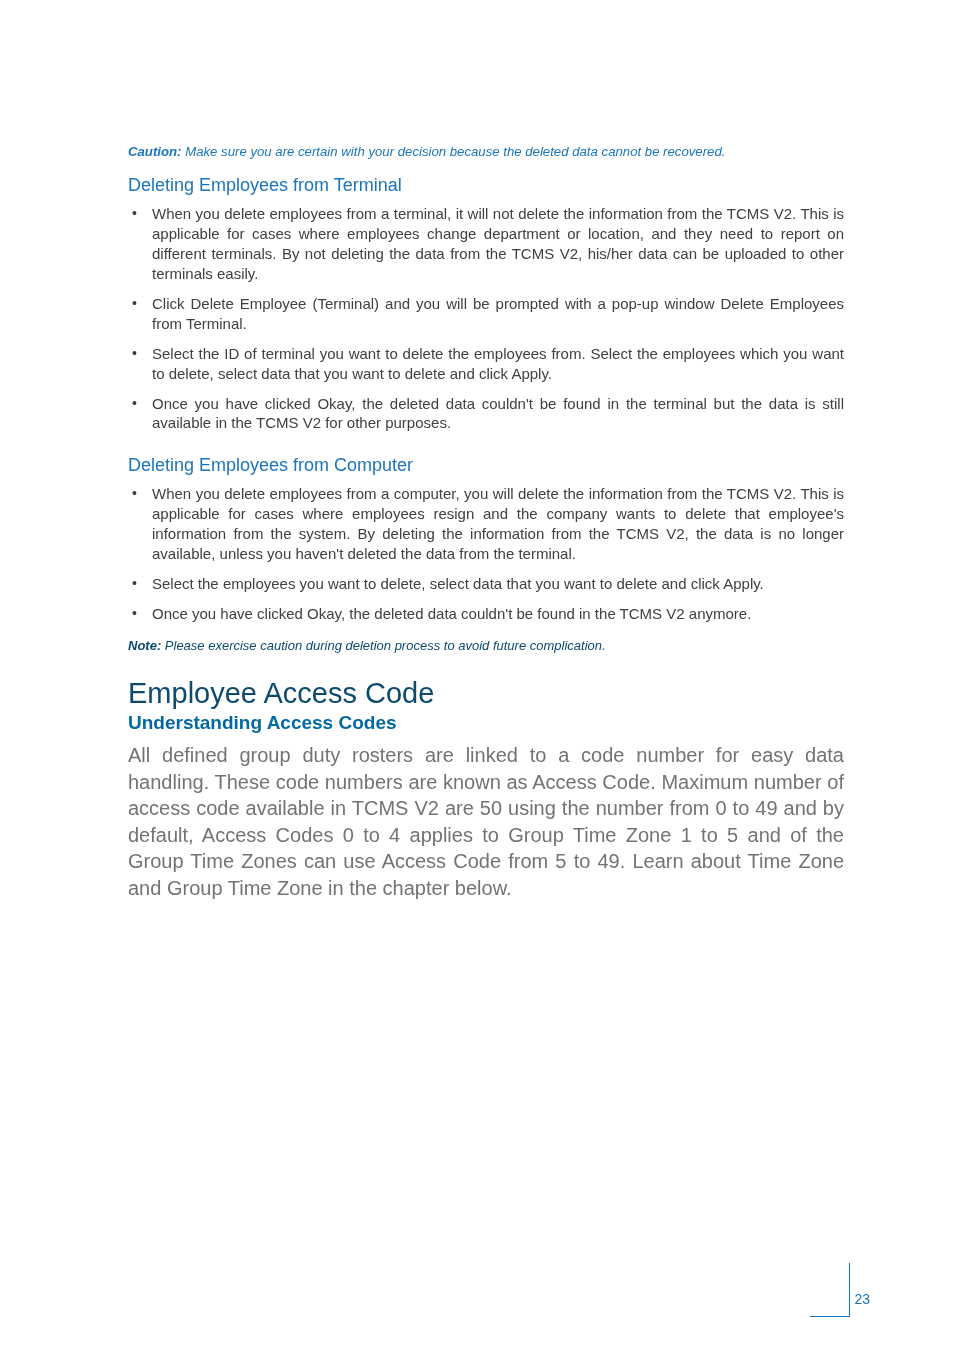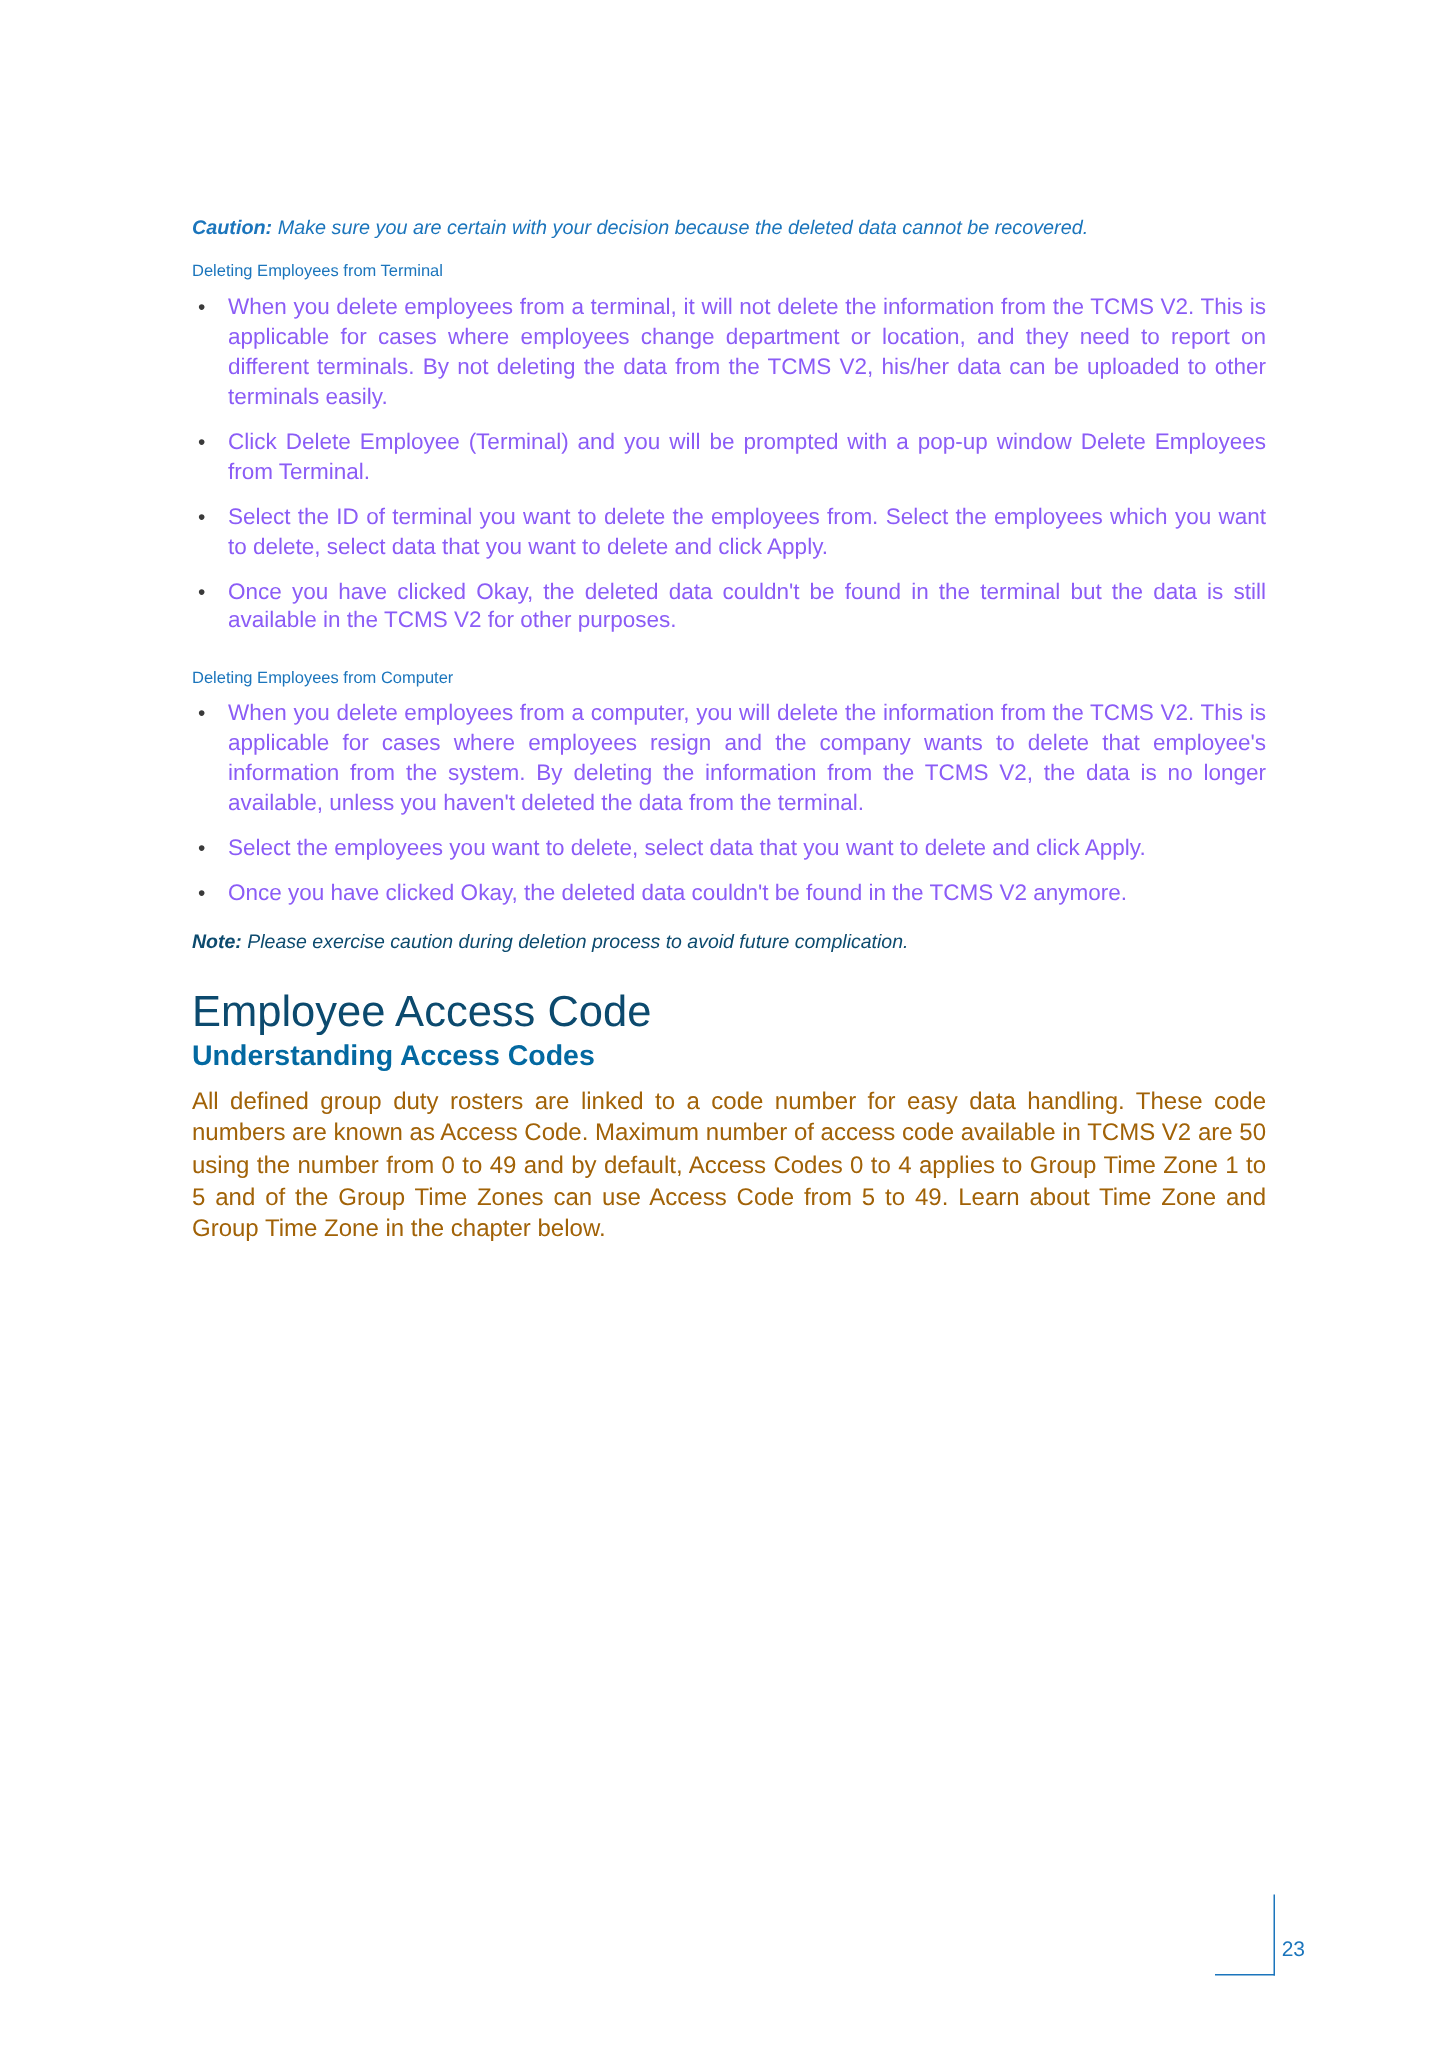--- a/index.html
+++ b/index.html
@@ -11,36 +11,36 @@
   }
   .caution-line {
     font-size: 13.2px;
     color: #1b75bc;
     font-style: italic;
     margin-bottom: 16px;
   }
   .caution-line .bold { font-weight: 700; font-style: italic; }
   .sec-title {
     color: #1b75bc;
-    font-size: 11px;
+    font-size: 18px;
     font-weight: 400;
     margin-top: 10px;
     margin-bottom: 8px;
   }
   ul.bullets {
     list-style: none;
     margin: 0 0 22px 0;
     padding: 0;
   }
   ul.bullets li {
     position: relative;
     padding-left: 24px;
     font-size: 15px;
     line-height: 1.33;
-    color: #8b5cf6;
+    color: #404040;
     margin-bottom: 10px;
     text-align: justify;
   }
   ul.bullets li::before {
     content: "•";
     position: absolute;
     left: 4px;
     top: 0;
     color: #3a3a3a;
     font-size: 14px;
@@ -59,24 +59,24 @@
     font-weight: 400;
     margin-bottom: 2px;
   }
   .h2 {
     color: #0369a1;
     font-size: 19px;
     font-weight: 700;
     margin-bottom: 8px;
   }
   .body-para {
-    font-size: 16px;
+    font-size: 20px;
     line-height: 1.33;
     text-align: justify;
-    color: #a16207;
+    color: #737373;
   }
   .page-num {
     position: absolute;
     bottom: 56px;
     right: 84px;
     font-size: 14px;
     color: #1b75bc;
   }
   .corner-rule-v {
     position: absolute;

